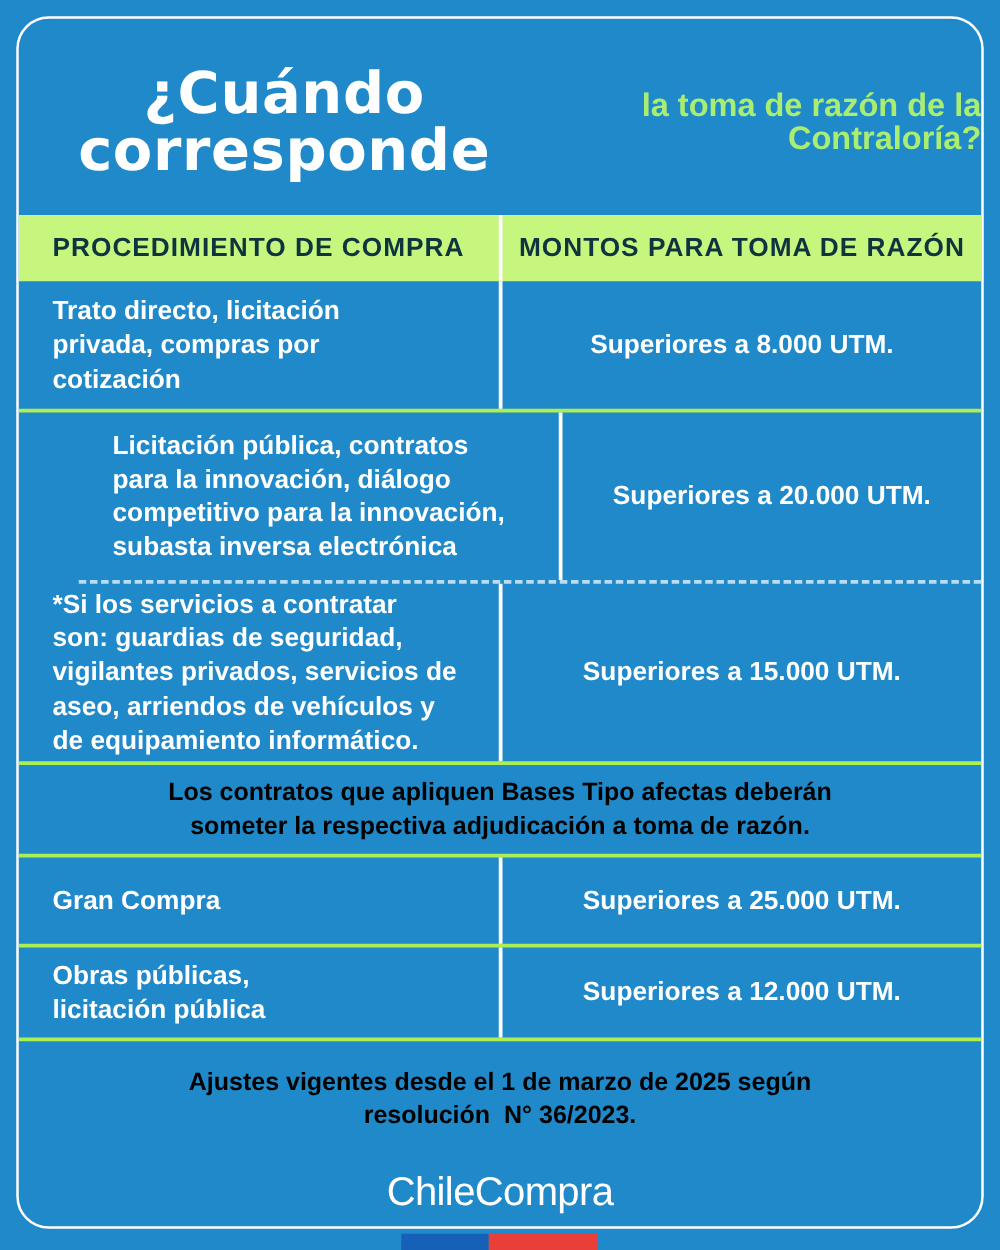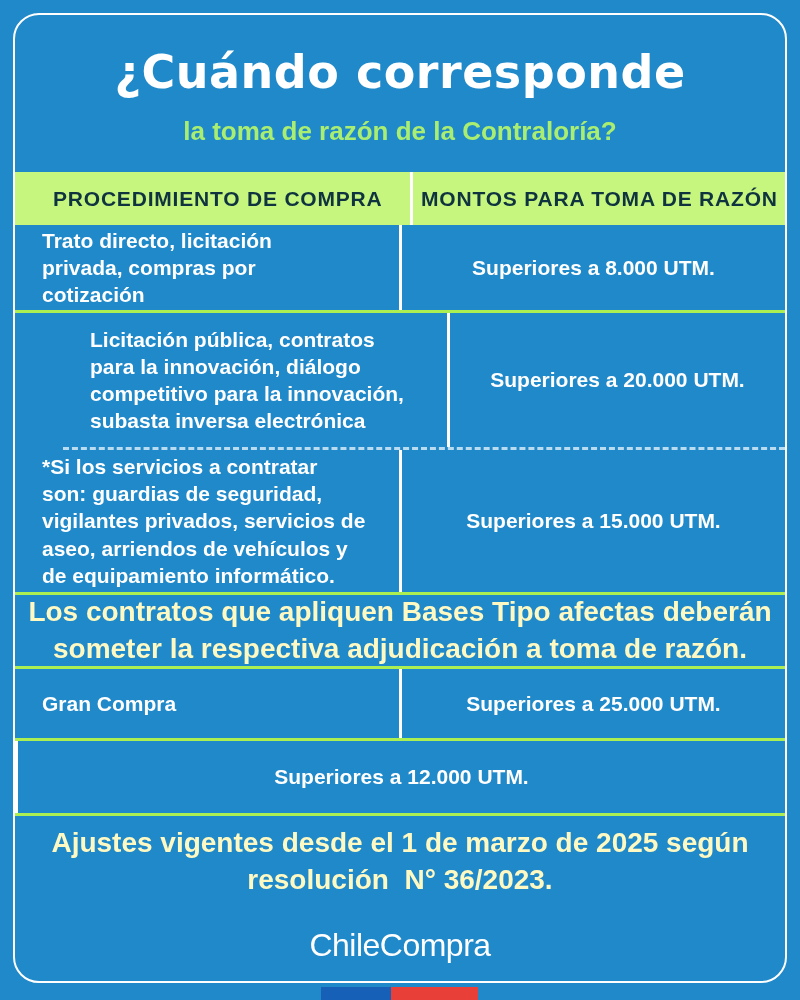--- a/index.html
+++ b/index.html
@@ -19,21 +19,21 @@
     font-family:"Liberation Sans", sans-serif;
     position:relative;overflow:hidden;
   }
   .card{
     position:absolute;top:13px;left:13px;right:13px;bottom:17px;
     border:2px solid #ffffff;border-radius:26px;
     display:flex;flex-direction:column;overflow:hidden;
   }
   .title-area{
     height:157px;flex:0 0 157px;
-    display:flex;flex-direction:column;justify-content:center;align-items:center;
+    display:flex;flex-direction:row;justify-content:center;align-items:center;
     gap:23px;padding-top:6px;box-sizing:border-box;
   }
   .title{
     margin:0;color:#ffffff;
     font-family:"DejaVu Sans","Liberation Sans",sans-serif;
     font-weight:bold;font-size:46px;line-height:1;letter-spacing:0.5px;
     text-align:center;
   }
   .subtitle{
     margin:0;color:var(--subtitle-green);
@@ -51,34 +51,33 @@
     white-space:pre-line;
   }
   .cell.right{
     flex:1;border-left:3px solid #ffffff;
     display:flex;align-items:center;justify-content:center;
     text-align:center;padding:0 8px;
   }
   .header-row{
     height:53px;flex:0 0 53px;
     background:var(--header-green);
-    padding-left:11px;
   }
   .header-row .cell{
     color:var(--dark-text);font-size:21px;letter-spacing:0.8px;white-space:nowrap;
   }
-  .r1{height:88px;flex:0 0 105px;}
+  .r1{height:105px;flex:0 0 105px;}
   .r2{height:137px;flex:0 0 137px;margin-left:48px;}
   .r3{height:145px;flex:0 0 145px;}
   .r4{height:72px;flex:0 0 72px;}
   .r5{height:75px;flex:0 0 75px;}
   .note{
     display:flex;align-items:center;justify-content:center;
-    text-align:center;color:#fef9c3;font-weight:bold;
-    font-size:28px;line-height:1.32;white-space:pre-wrap;
+    text-align:center;color:#000000;font-weight:bold;
+    font-size:20px;line-height:1.32;white-space:pre-wrap;
     box-sizing:border-box;
   }
   .note1{height:74px;flex:0 0 74px;}
   .note2{height:92px;flex:0 0 92px;}
   .brand-area{
     flex:1;display:flex;align-items:center;justify-content:center;
   }
   .brand{
     color:#ffffff;font-size:32px;font-weight:normal;
     letter-spacing:-0.5px;line-height:1;
@@ -133,20 +132,22 @@
 
     <div class="note note1 sep">Los contratos que apliquen Bases Tipo afectas deberán
 someter la respectiva adjudicación a toma de razón.</div>
 
     <div class="row r4 sep">
       <div class="cell left">Gran Compra</div>
       <div class="cell right">Superiores a 25.000 UTM.</div>
     </div>
 
     <div class="row r5 sep">
+      <div class="cell left">Obras públicas,
+licitación pública</div>
       <div class="cell right">Superiores a 12.000 UTM.</div>
     </div>
 
     <div class="note note2">Ajustes vigentes desde el 1 de marzo de 2025 según
 resolución  N° 36/2023.</div>
 
   </div>
 
   <div class="brand-area">
     <div class="brand">ChileCompra</div>

